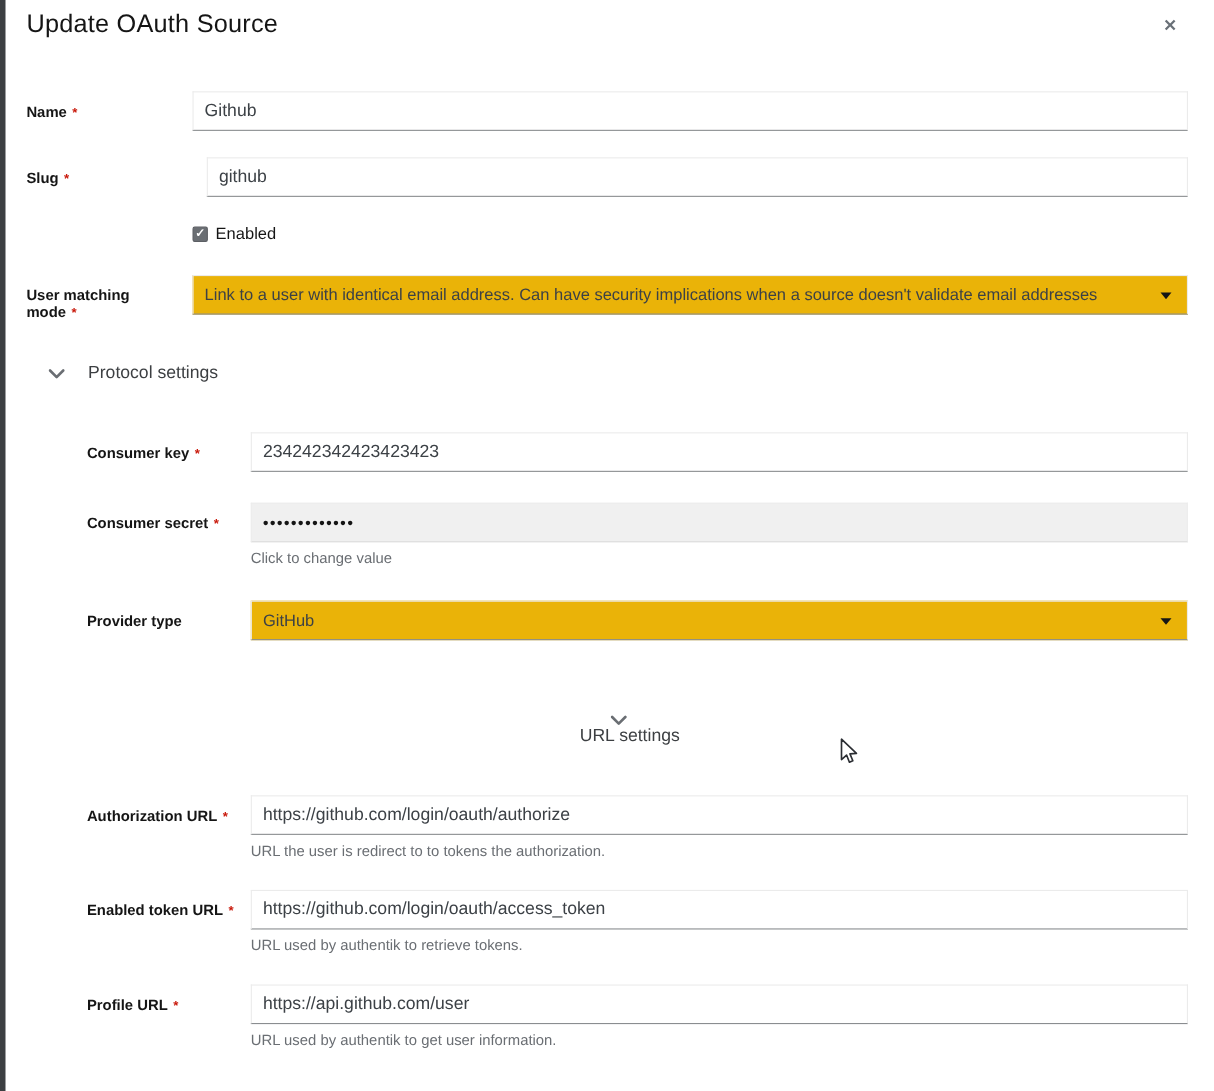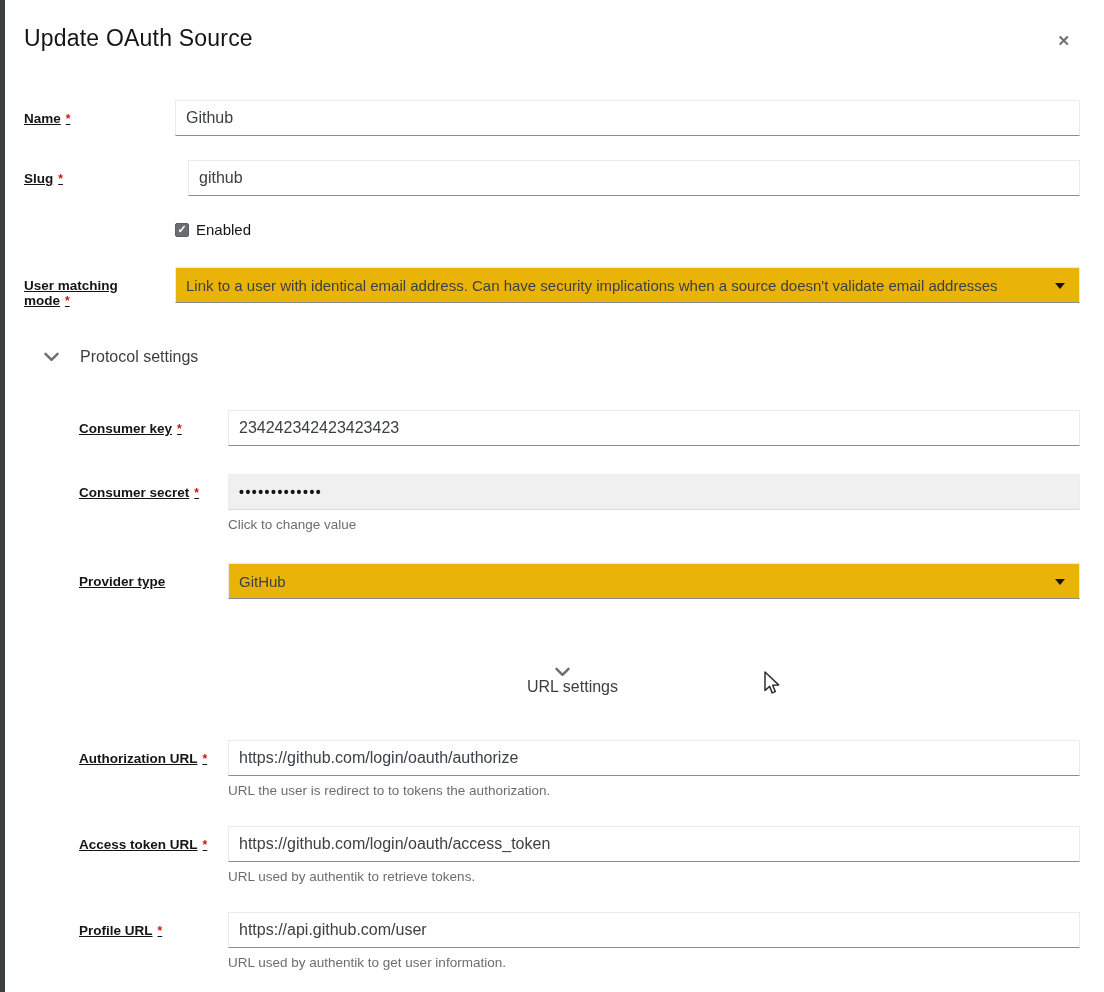--- a/index.html
+++ b/index.html
@@ -9,37 +9,37 @@
     font-family: "Liberation Sans", sans-serif;
     color: #151515;
     position: relative;
     overflow: hidden;
   }
   .page-edge-strip {
     position: absolute; left: 0; top: 0;
     width: 5px; height: 100%;
     background: #3c3f42;
   }
-  .modal { padding: 25px 24px 0 24px; }
+  .modal { padding: 8px 24px 0 24px; }
 
   .modal-header { display: flex; justify-content: space-between; align-items: flex-start; }
   .modal-title { font-size: 23px; font-weight: 500; letter-spacing: 0.2px; color: #151515; }
   .close-btn {
     background: none; border: none; cursor: pointer;
     color: #697077; font-size: 15px; font-weight: bold;
     padding: 4px 6px; margin: 4px 4px 0 0; line-height: 1;
     font-family: inherit;
   }
 
   .form { margin-top: 48px; }
   .form-row { display: flex; }
   .form-label {
     flex: 0 0 151px; width: 151px;
     padding-top: 11px; padding-right: 8px;
-    font-size: 13.5px; font-weight: bold; color: #151515; text-decoration: underline;
+    font-size: 13.5px; font-weight: bold; color: #151515;
   }
   .req { color: #c9190b; font-size: 12px; margin-left: 5px; font-weight: bold; }
   .form-field { flex: 1 1 auto; min-width: 0; }
 
   .text-input {
     width: 100%; height: 36px;
     border: 1px solid #ebebeb; border-bottom: 1px solid #8a8d90;
     background: #fff; padding: 0 10px;
     font-size: 16px; color: #3c4146;
     font-family: "Liberation Sans", sans-serif;
@@ -211,21 +211,21 @@
         <span>Authorization URL</span><span class="req">*</span>
       </label>
       <div class="form-field">
         <input class="text-input" type="text" value="https://github.com/login/oauth/authorize" style="">
         <div class="hint">URL the user is redirect to to tokens the authorization.</div>
       </div>
     </div>
 
     <div class="form-row section-row indent row-access">
       <label class="form-label">
-        <span>Access token URL</span><span class="req">*</span>
+        <span>Enabled token URL</span><span class="req">*</span>
       </label>
       <div class="form-field">
         <input class="text-input" type="text" value="https://github.com/login/oauth/access_token" style="">
         <div class="hint">URL used by authentik to retrieve tokens.</div>
       </div>
     </div>
 
     <div class="form-row section-row indent row-profile">
       <label class="form-label">
         <span>Profile URL</span><span class="req">*</span>

